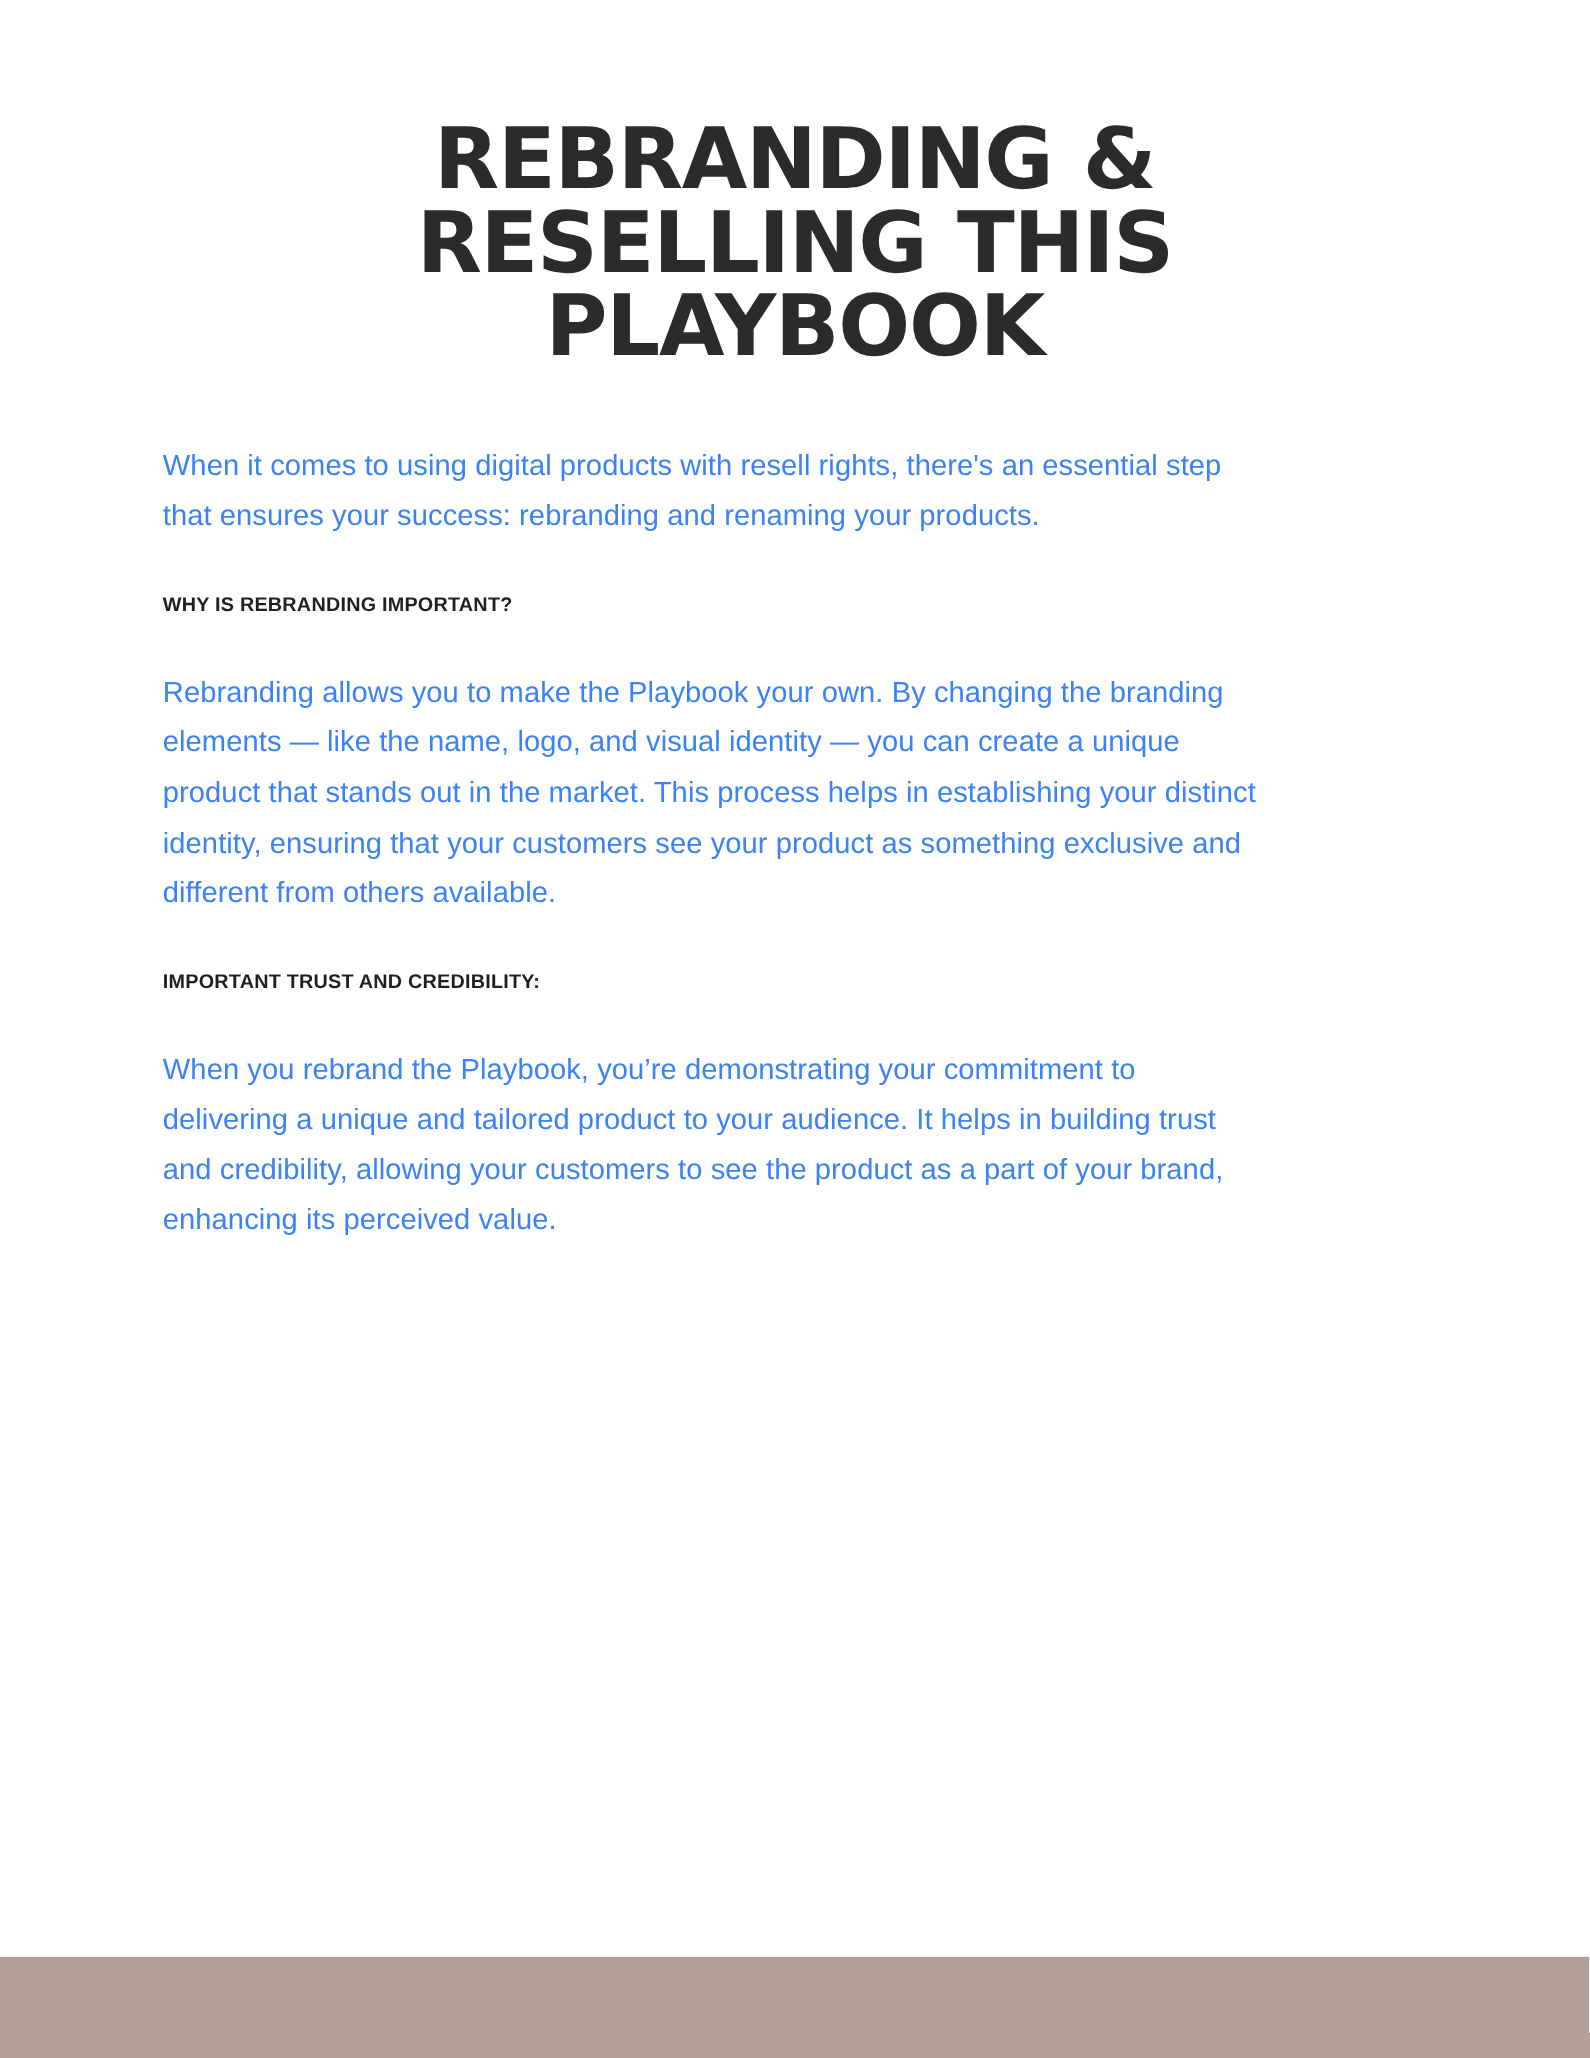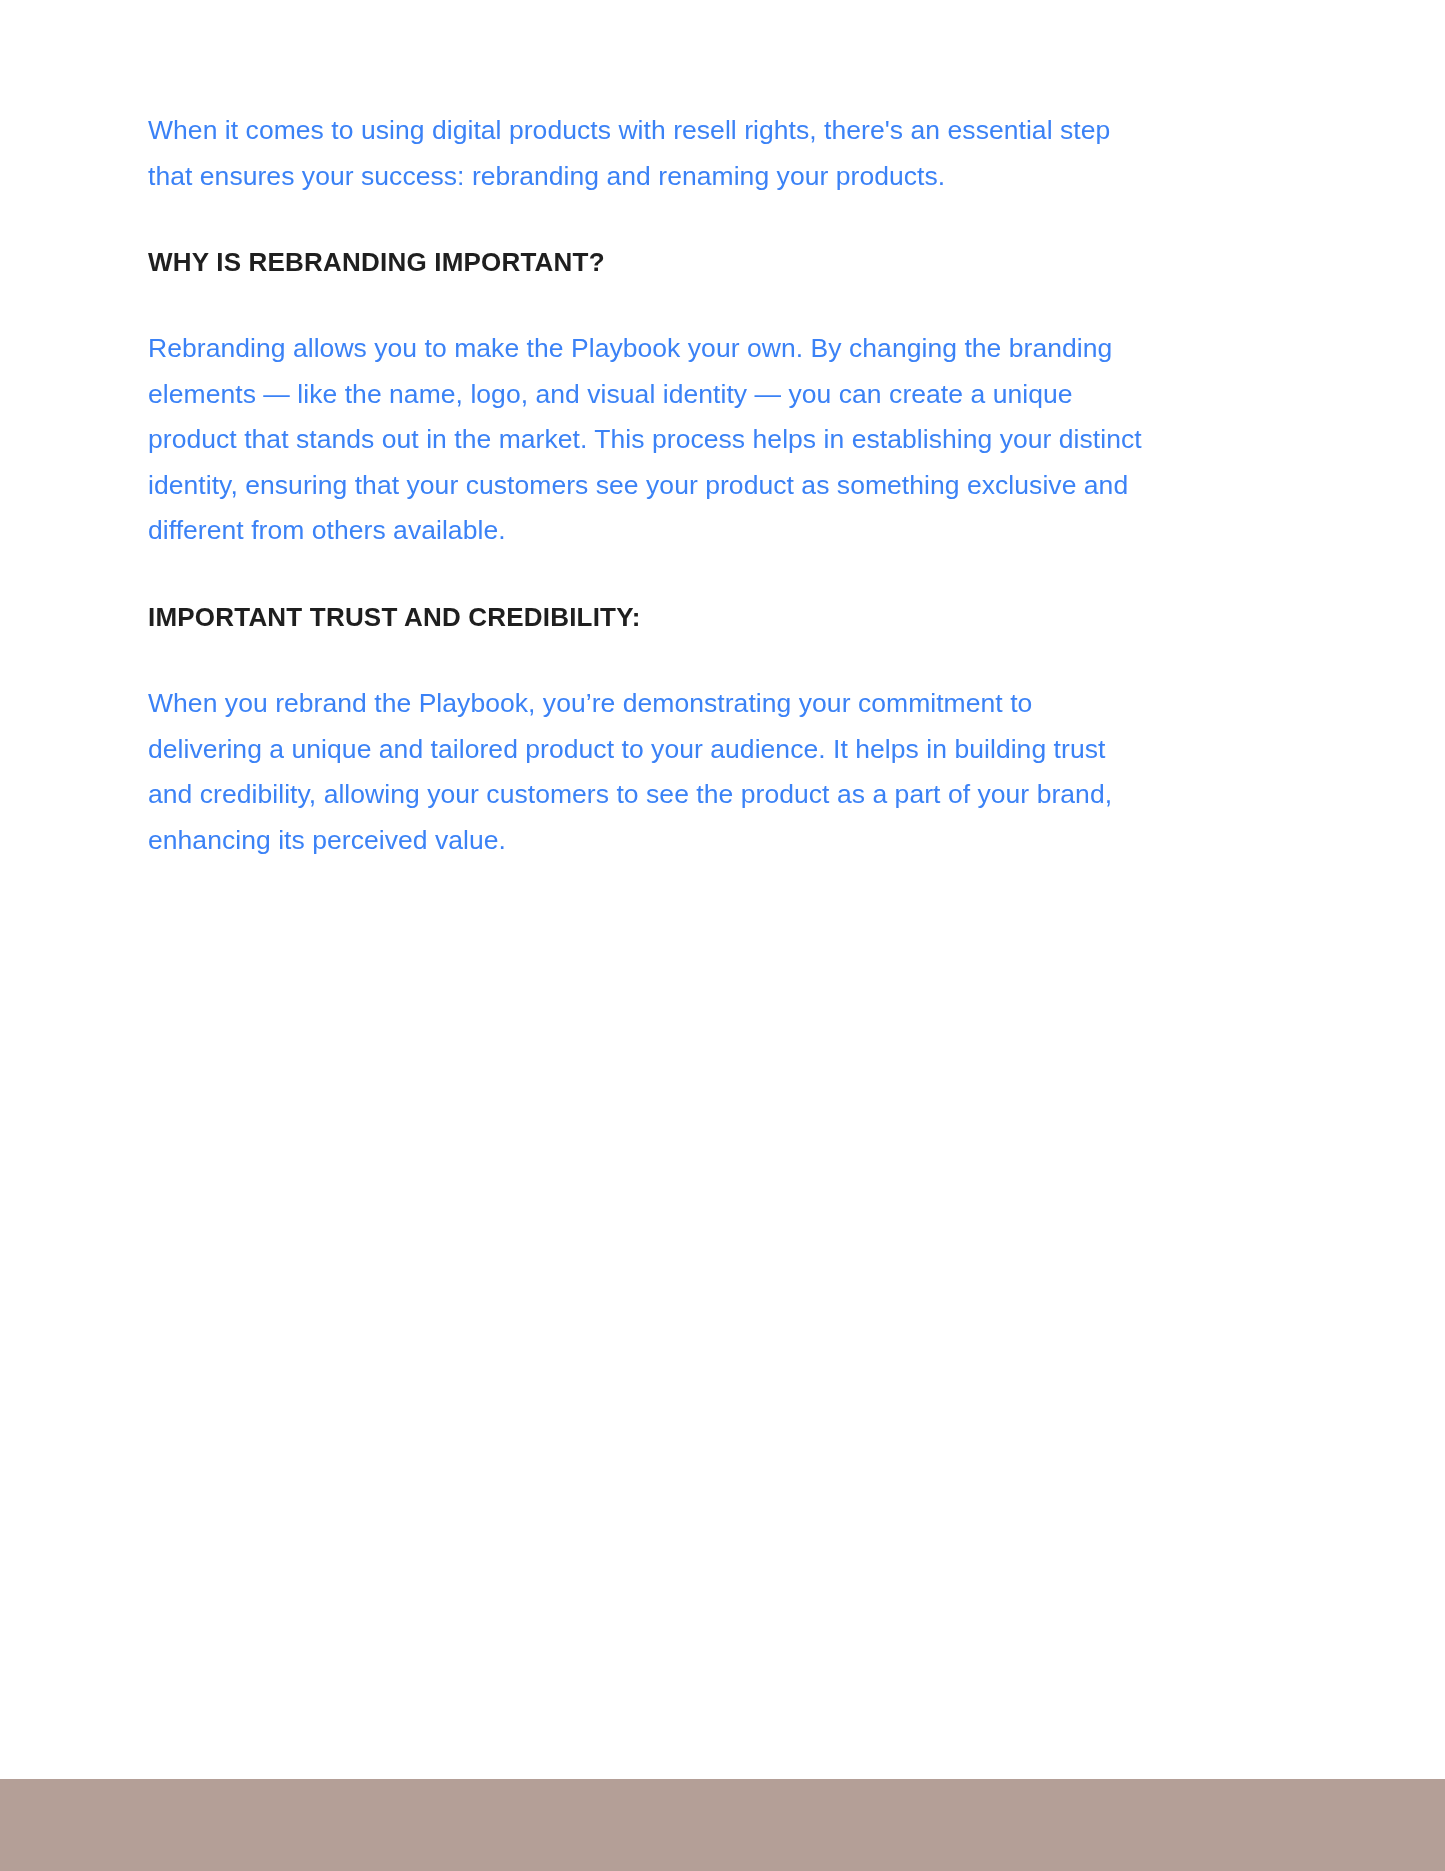--- a/index.html
+++ b/index.html
@@ -52,40 +52,41 @@
     letter-spacing: 0.05px;
   }
 
   .para.tight {
     margin-bottom: 42px;
   }
 
   .subhead {
     font-family: "Liberation Sans", sans-serif;
     font-weight: 700;
-    font-size: 26px;
+    font-size: 18px;
     line-height: 1.5;
     color: #1f1f1f;
     letter-spacing: 0.2px;
     margin: 0 0 44px 0;
   }
 
   .footer-band {
     flex: 0 0 auto;
     height: 92px;
     width: 100%;
     background: #b49f97;
   }
 </style>
 </head>
 <body>
 
 <div class="page">
   <div class="content">
 
+    <h1 class="doc-title">REBRANDING &amp; RESELLING THIS PLAYBOOK</h1>
 
     <p class="para">When it comes to using digital products with resell rights, there's an essential step that ensures your success: rebranding and renaming your products.</p>
 
     <h2 class="subhead">WHY IS REBRANDING IMPORTANT?</h2>
 
     <p class="para">Rebranding allows you to make the Playbook your own. By changing the branding elements — like the name, logo, and visual identity — you can create a unique product that stands out in the market. This process helps in establishing your distinct identity, ensuring that your customers see your product as something exclusive and different from others available.</p>
 
     <h2 class="subhead">IMPORTANT TRUST AND CREDIBILITY:</h2>
 
     <p class="para tight">When you rebrand the Playbook, you’re demonstrating your commitment to delivering a unique and tailored product to your audience. It helps in building trust and credibility, allowing your customers to see the product as a part of your brand, enhancing its perceived value.</p>

